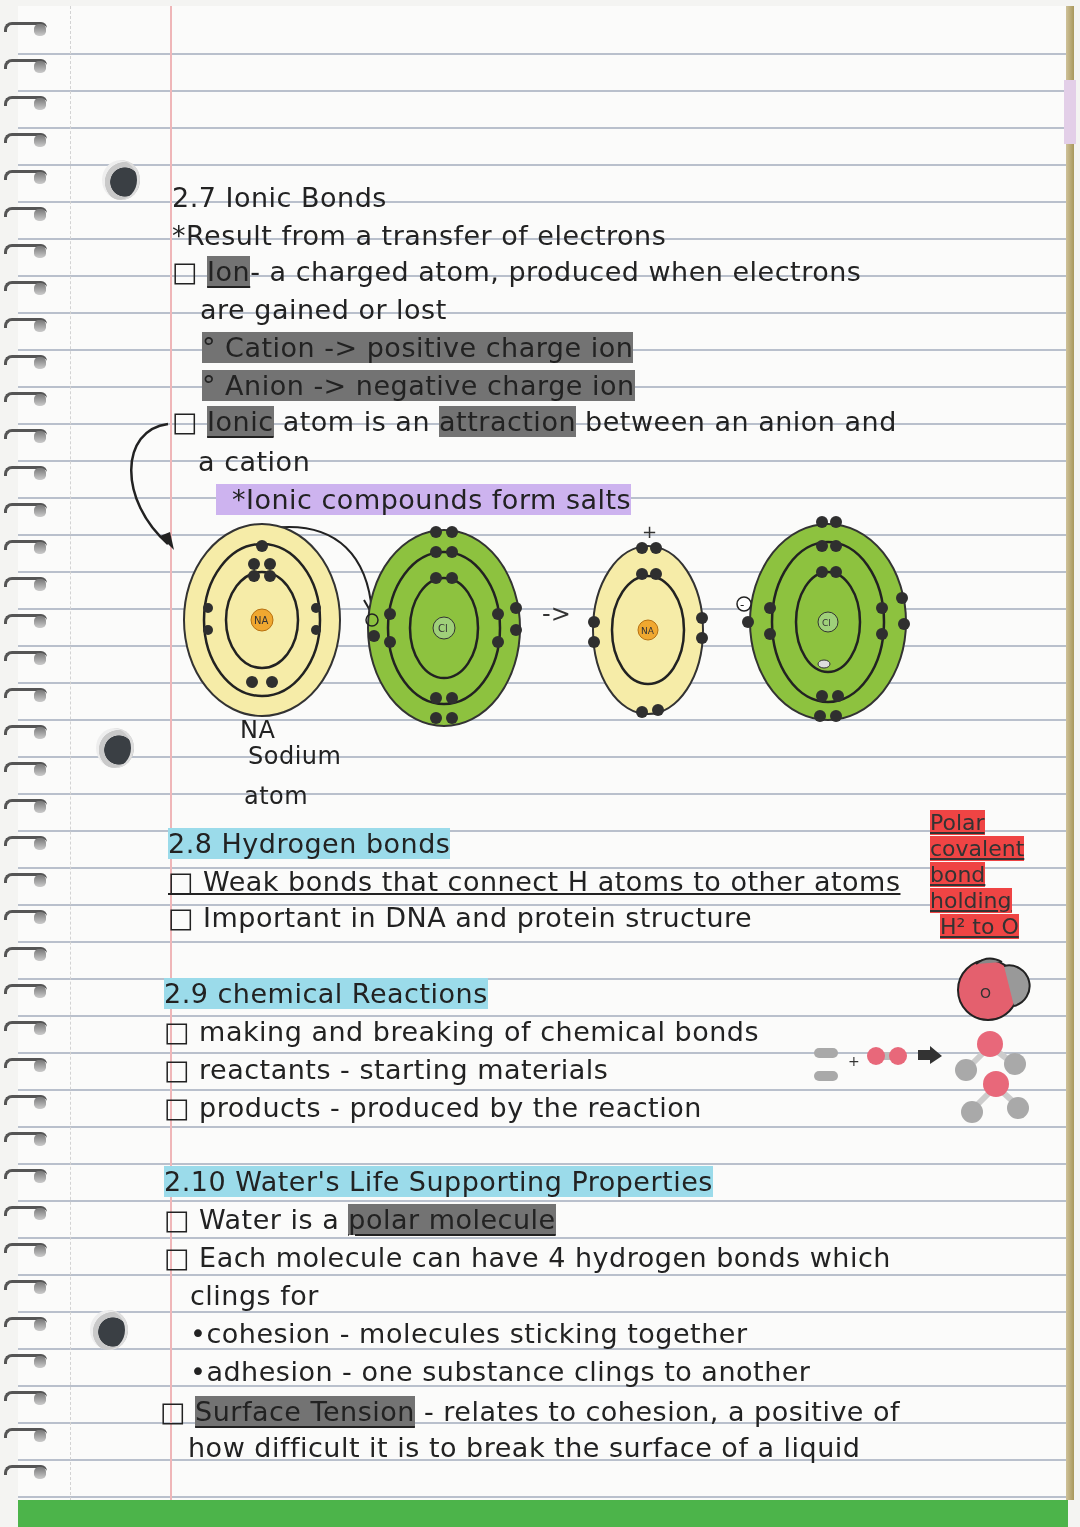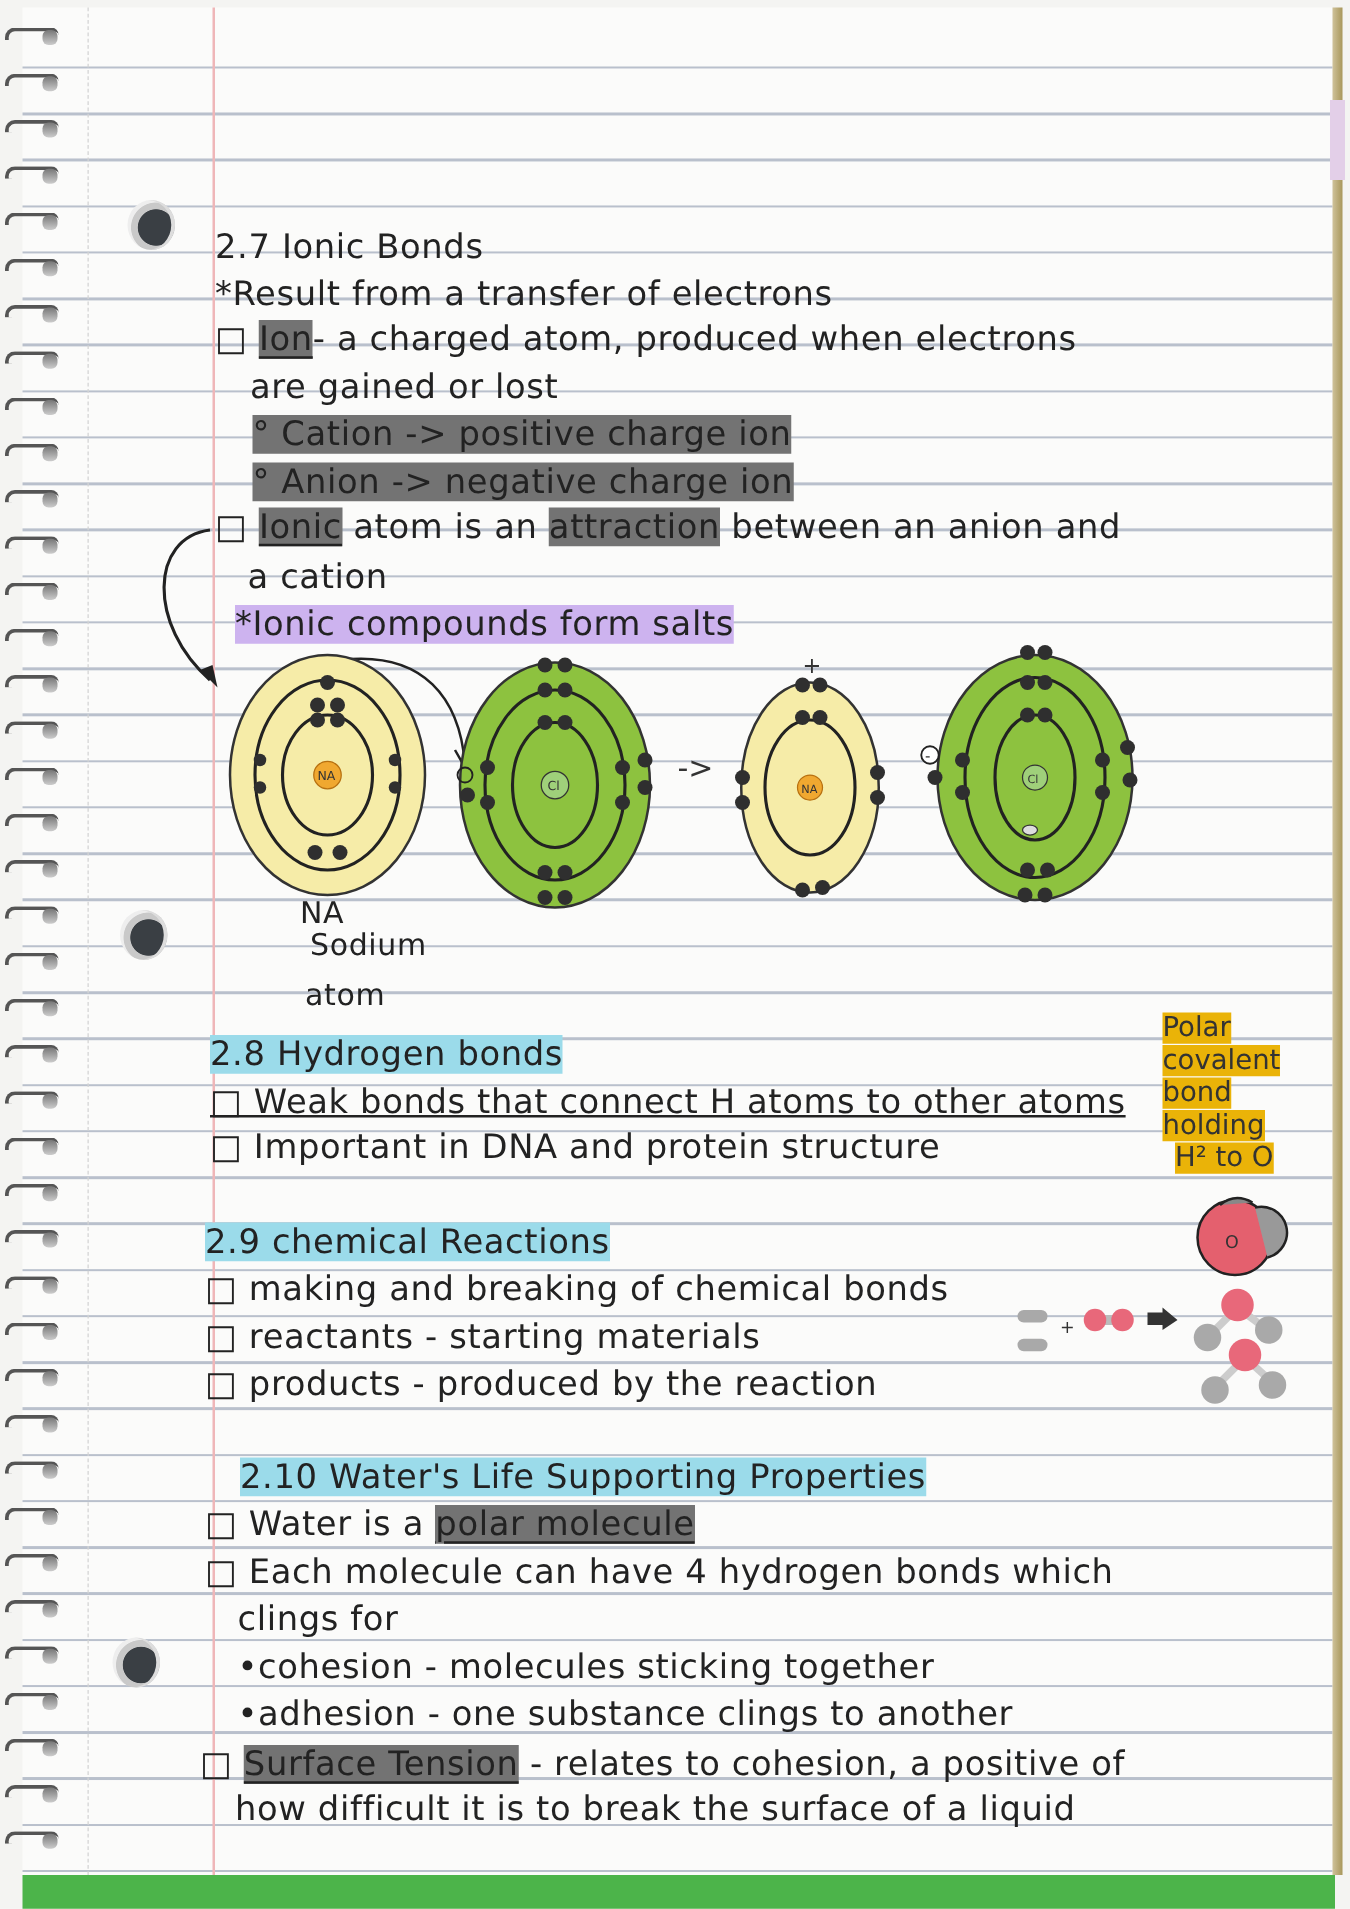--- a/index.html
+++ b/index.html
@@ -20,21 +20,21 @@
   .coil .wire { position:absolute; left:0; top:4px; width:40px; height:7px; border-top:3px solid #555; border-left:3px solid #555; border-radius:8px 6px 0 0; }
   .coil .knob { position:absolute; left:30px; top:6px; width:12px; height:12px; border-radius:40%; background:linear-gradient(#777,#ccc); }
   .hole { position:absolute; width:38px; height:40px; border-radius:50%; background:radial-gradient(circle at 60% 55%, #3a3f44 0 45%, #c9c9c9 47% 62%, #eee 64%); box-shadow:-3px 0 0 #ddd inset; }
   .line { position:absolute; font-family:"DejaVu Sans", sans-serif; font-size:27px; color:#222; white-space:nowrap; letter-spacing:0.5px; }
   .hl-pink { background:#737373; }
   .hl-purple { background:#cdb3ef; }
   .hl-blue { background:#9bdbea; }
   .ul { text-decoration:underline; text-decoration-thickness:2px; text-underline-offset:5px; }
   .sm { font-size:24px; }
   .side { position:absolute; font-size:22px; color:#333; line-height:26px; }
-  .side span { background:#eab308; }
+  .side span { background:#ef4444;text-decoration:underline; }
   svg { position:absolute; overflow:visible; }
 </style>
 </head>
 <body>
 
 <div class="page">
   <div class="margin-dash"></div>
   <div class="margin-red"></div>
 </div>
 <div class="right-edge"></div>
@@ -215,21 +215,21 @@
   <span class="hl-pink ul">Ion</span><span>- a charged atom, produced when electrons</span>
 </div>
 <div class="line" style="left:200px;top:294px;">are gained or lost</div>
 <div class="line hl-pink" style="left:202px;top:332px;">° Cation -&gt; positive charge ion</div>
 <div class="line hl-pink" style="left:202px;top:370px;">° Anion -&gt; negative charge ion</div>
 <div class="line" style="left:172px;top:406px;">
   <span>□</span>
   <span class="hl-pink ul">Ionic</span><span> atom is an </span><span class="hl-pink">attraction</span><span> between an anion and</span>
 </div>
 <div class="line" style="left:198px;top:446px;">a cation</div>
-<div class="line hl-purple" style="left:188px;top:484px;">*Ionic compounds form salts</div>
+<div class="line hl-purple" style="left:216px;top:484px;padding-left:16px;">*Ionic compounds form salts</div>
 
 <svg style="left:0;top:0;" width="1080" height="1527">
   <path d="M168 424 C 120 430, 118 500, 168 544" fill="none" stroke="#222" stroke-width="2.5"></path>
   <polygon points="160,536 174,550 170,532" fill="#222"></polygon>
 
   <path d="M272 528 C 340 520, 368 560, 372 612" fill="none" stroke="#222" stroke-width="2"></path>
   <polyline points="364,600 372,614 378,600" fill="none" stroke="#222" stroke-width="2"></polyline>
 </svg>
 
 <svg style="left:0;top:0;" width="1080" height="1527">
@@ -380,21 +380,21 @@
   <circle cx="990" cy="1044" r="13" fill="#e8687a"></circle>
   <circle cx="966" cy="1070" r="11" fill="#a9a9a9"></circle>
   <circle cx="1015" cy="1064" r="11" fill="#a9a9a9"></circle>
   <line x1="996" y1="1086" x2="974" y2="1108" stroke="#ccc" stroke-width="6"></line>
   <line x1="996" y1="1086" x2="1018" y2="1106" stroke="#ccc" stroke-width="6"></line>
   <circle cx="996" cy="1084" r="13" fill="#e8687a"></circle>
   <circle cx="972" cy="1112" r="11" fill="#a9a9a9"></circle>
   <circle cx="1018" cy="1108" r="11" fill="#a9a9a9"></circle>
 </svg>
 
-<div class="line hl-blue" style="left:164px;top:1166px;margin-left:28px;">2.10 Water's Life Supporting Properties</div>
+<div class="line hl-blue" style="left:164px;top:1166px;">2.10 Water's Life Supporting Properties</div>
 <div class="line" style="left:164px;top:1204px;">
   <span>□ Water is a </span><span class="hl-pink ul">polar molecule</span>
 </div>
 <div class="line" style="left:164px;top:1242px;">□ Each molecule can have 4 hydrogen bonds which</div>
 <div class="line" style="left:190px;top:1280px;">clings for</div>
 <div class="line" style="left:190px;top:1318px;">•cohesion - molecules sticking together</div>
 <div class="line" style="left:190px;top:1356px;">•adhesion - one substance clings to another</div>
 <div class="line" style="left:160px;top:1396px;">
   <span>□ </span><span class="hl-pink ul">Surface Tension</span><span> - relates to cohesion, a positive of</span>
 </div>

